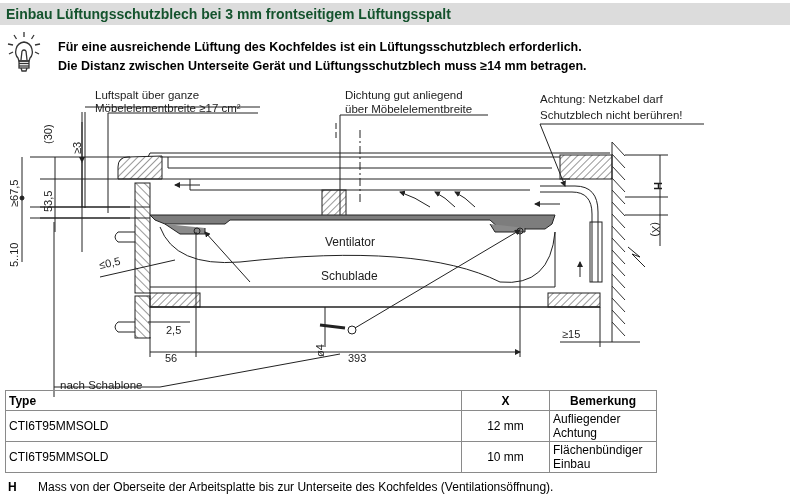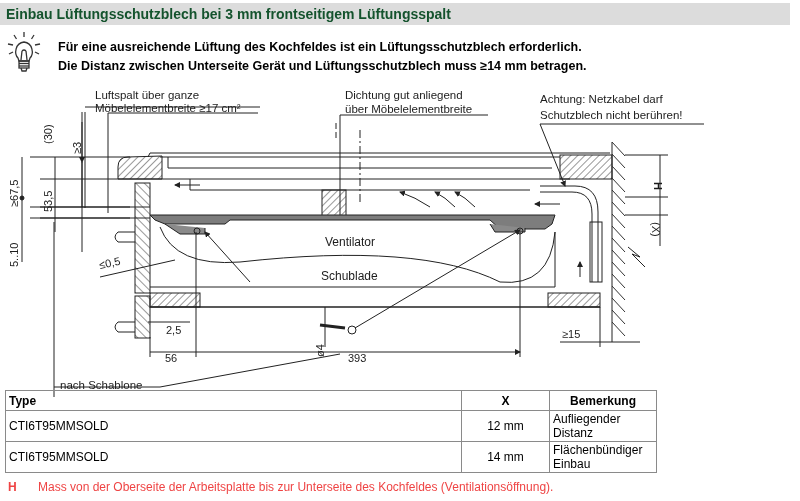--- a/index.html
+++ b/index.html
@@ -12,21 +12,21 @@
   .hint-text { position:absolute; left:58px; font-size:12.5px; font-weight:bold; color:#000000; }
   .drawing { position:absolute; left:0; top:82px; width:800px; height:315px; }
   .drawing text { font-family:"Liberation Sans", sans-serif; fill:#1c1c1c; }
   table.spec { position:absolute; left:5px; top:390px; width:652px; border-collapse:collapse;
                font-size:12px; color:#000000; }
   table.spec td, table.spec th { border:1.3px solid #8a8a8a; padding:1px 3px; height:17px; }
   table.spec th { font-weight:bold; }
   table.spec th.c-type, table.spec td.c-type { text-align:left; width:449px; }
   table.spec th.c-x, table.spec td.c-x { text-align:center; width:81px; }
   table.spec th.c-rem, table.spec td.c-rem { }
-  .footnote { position:absolute; left:8px; top:480px; font-size:12px; color:#ef4444; }
+  .footnote { position:absolute; left:8px; top:480px; font-size:12px; color:#000000; }
   .footnote b { display:inline-block; width:30px; }
 </style>
 </head>
 <body>
 
 <div class="title-bar">
   <span>Einbau Lüftungsschutzblech bei 3 mm frontseitigem Lüftungsspalt</span>
 </div>
 
 <svg class="hint-icon" viewBox="0 0 36 44">
@@ -214,25 +214,25 @@
     <tr>
       <th class="c-type">Type</th>
       <th class="c-x">X</th>
       <th class="c-rem">Bemerkung</th>
     </tr>
   </thead>
   <tbody>
     <tr>
       <td class="c-type">CTI6T95MMSOLD</td>
       <td class="c-x">12 mm</td>
-      <td class="c-rem">Aufliegender Distanz</td>
+      <td class="c-rem">Aufliegender Achtung</td>
     </tr>
     <tr>
       <td class="c-type">CTI6T95MMSOLD</td>
-      <td class="c-x">14 mm</td>
+      <td class="c-x">10 mm</td>
       <td class="c-rem">Flächenbündiger Einbau</td>
     </tr>
   </tbody>
 </table>
 
 <div class="footnote">
   <b>H</b><span>Mass von der Oberseite der Arbeitsplatte bis zur Unterseite des Kochfeldes (Ventilationsöffnung).</span>
 </div>
 
 </body></html>

